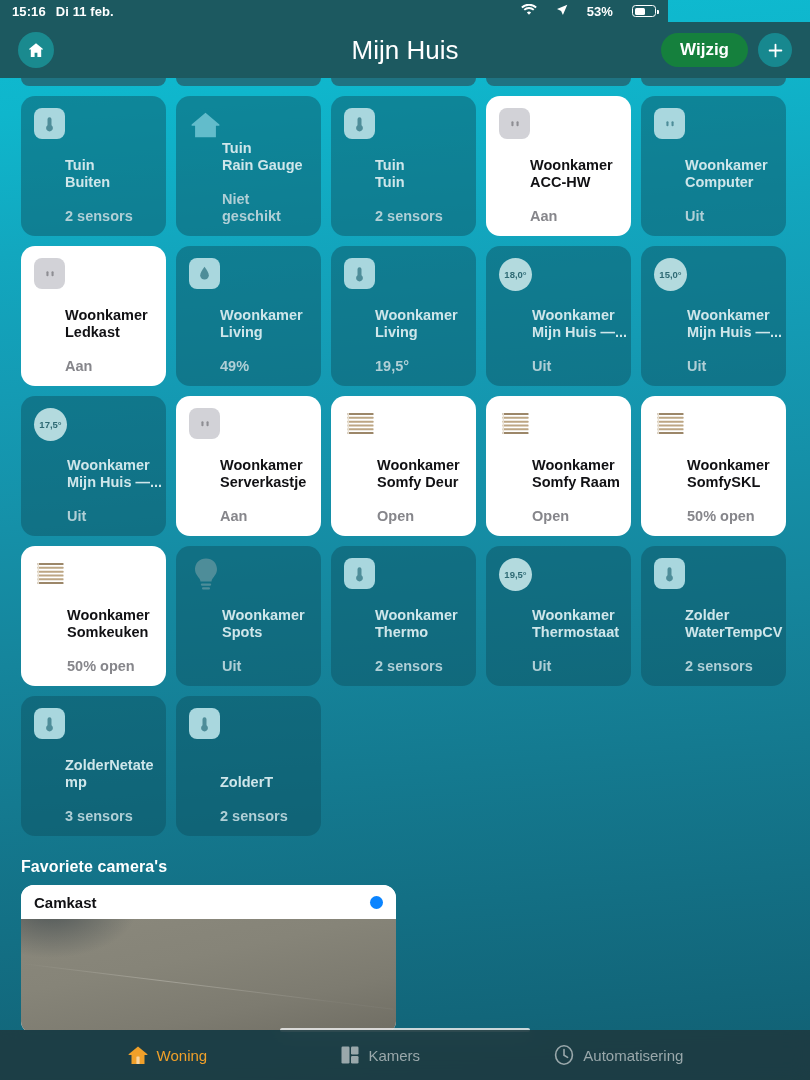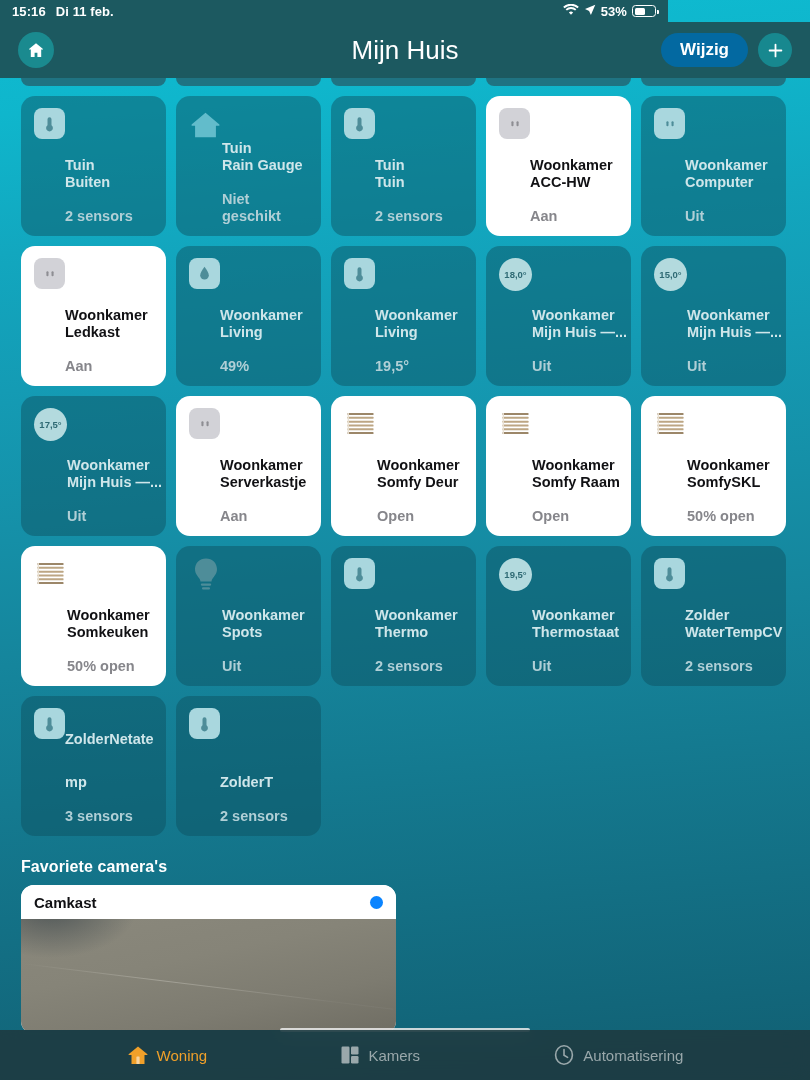--- a/index.html
+++ b/index.html
@@ -43,21 +43,21 @@
     font-size: 13px;
     font-weight: 700;
     letter-spacing: 0.1px;
   }
   .sb-time { margin-right: 10px; }
   .sb-date { font-weight: 700; }
   .sb-right {
     margin-left: auto;
     display: flex;
     align-items: center;
-    gap: 5px;
+    gap: 19px;
   }
   .sb-pct { font-size: 13px; font-weight: 700; }
   .battery {
     width: 24px; height: 12px;
     border: 1.5px solid #ffffff;
     border-radius: 3.5px;
     position: relative;
     display: flex;
     align-items: center;
     padding: 1.5px;
@@ -106,21 +106,21 @@
     pointer-events: none;
   }
   .nav-right {
     margin-left: auto;
     display: flex;
     align-items: center;
     gap: 10px;
     z-index: 2;
   }
   .btn-wijzig {
-    background: #0369a1;
+    background: #15803d;
     color: #ffffff;
     font-size: 17px;
     font-weight: 700;
     border: none;
     border-radius: 17px;
     padding: 7px 19px;
     font-family: inherit;
     cursor: pointer;
   }
   .btn-plus {
@@ -227,21 +227,21 @@
     margin-top: auto;
     line-height: 1.17;
   }
   .tile-name1, .tile-name2 {
     font-size: 14.5px;
     font-weight: 700;
     color: #cfe6ea;
     display: block;
     white-space: nowrap;
   }
-  .tile-name2.wrap { white-space: normal; margin-top: 26px; }
+  .tile-name2.wrap { white-space: normal; }
   .tile-state {
     font-size: 14.5px;
     font-weight: 700;
     color: #b0cfd6;
     display: block;
     margin-top: 17px;
   }
   .tile.on .tile-name1,
   .tile.on .tile-name2 { color: #111114; }
   .tile.on .tile-state { color: #86868b; }

